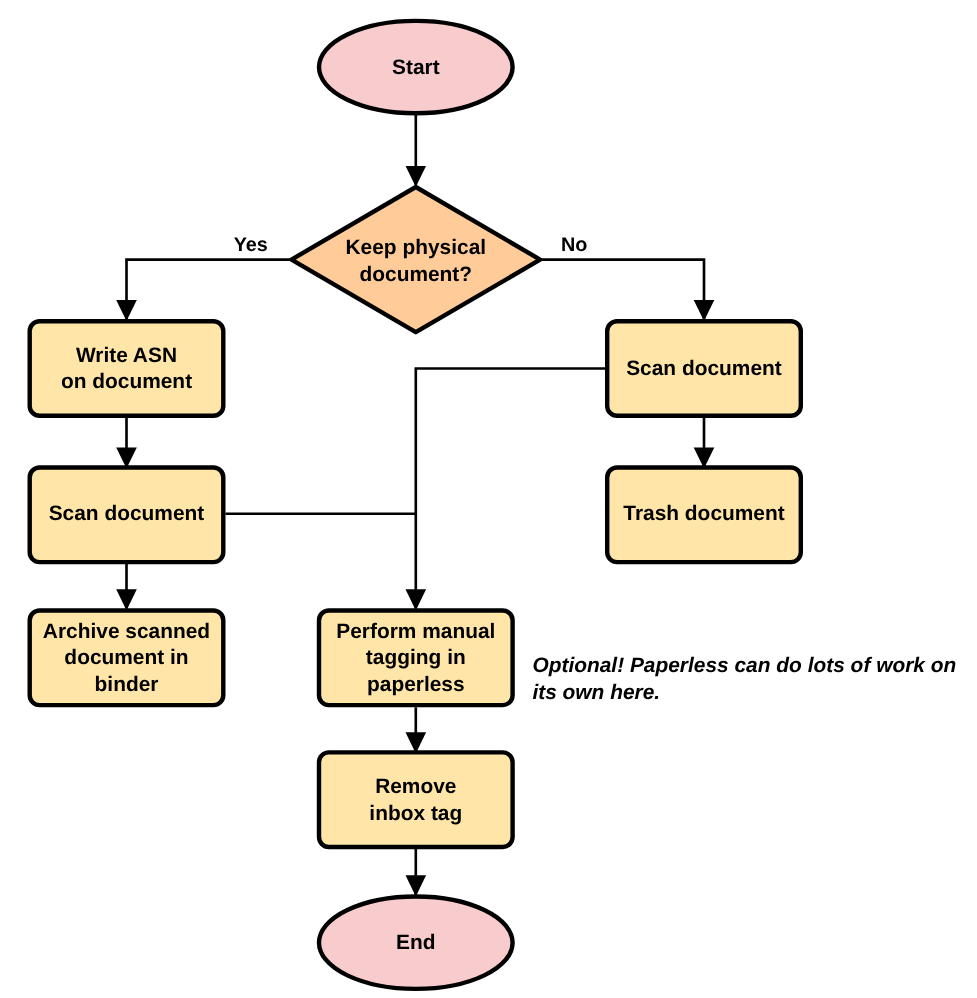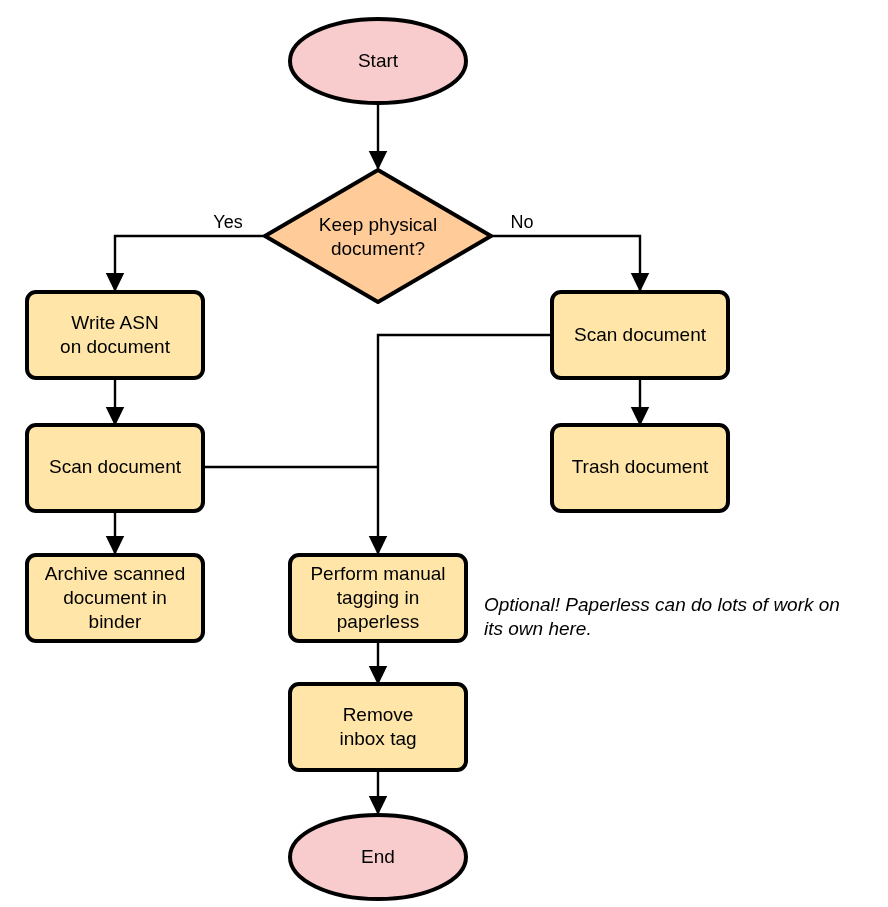--- a/index.html
+++ b/index.html
@@ -10,20 +10,21 @@
   body {
     width: 888px;
     height: 907px;
     font-family: "Liberation Sans", sans-serif;
     overflow: hidden;
   }
   #flowchart-root {
     position: relative;
     width: 888px;
     height: 907px;
+    font-weight: bold;
   }
   svg.flow-canvas {
     position: absolute;
     top: 0;
     left: 0;
     width: 888px;
     height: 907px;
   }
   .node-text {
     font-family: "Liberation Sans", sans-serif;

